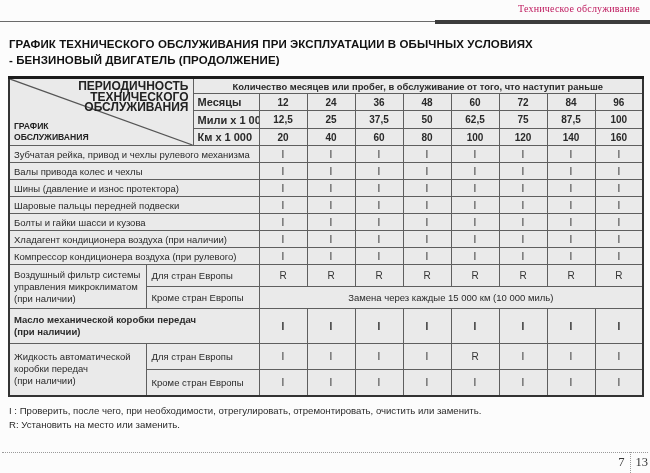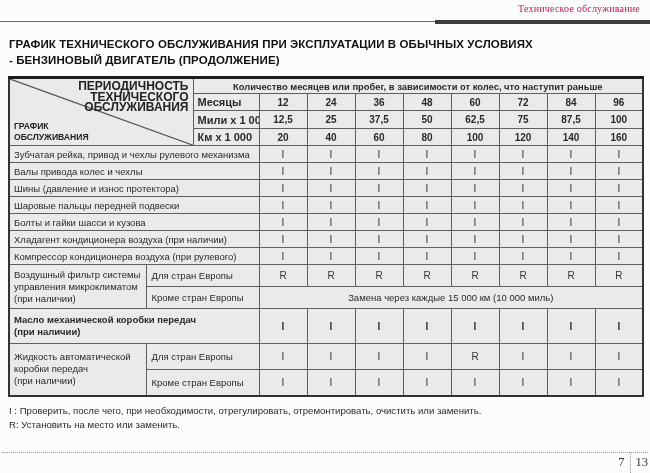--- a/index.html
+++ b/index.html
@@ -110,21 +110,21 @@
           <div class="corner-top">
             <div>ПЕРИОДИЧНОСТЬ</div>
             <div>ТЕХНИЧЕСКОГО</div>
             <div>ОБСЛУЖИВАНИЯ</div>
           </div>
           <div class="corner-bottom">
             <div>ГРАФИК</div>
             <div>ОБСЛУЖИВАНИЯ</div>
           </div>
         </td>
-        <td class="hdr" colspan="9">Количество месяцев или пробег, в зависимости от колес, что наступит раньше</td>
+        <td class="hdr" colspan="9">Количество месяцев или пробег, в обслуживание от того, что наступит раньше</td>
       </tr>
       <tr class="rh2">
         <td class="lbl">Месяцы</td>
         <td class="num">12</td>
         <td class="num">24</td>
         <td class="num">36</td>
         <td class="num">48</td>
         <td class="num">60</td>
         <td class="num">72</td>
         <td class="num">84</td>

